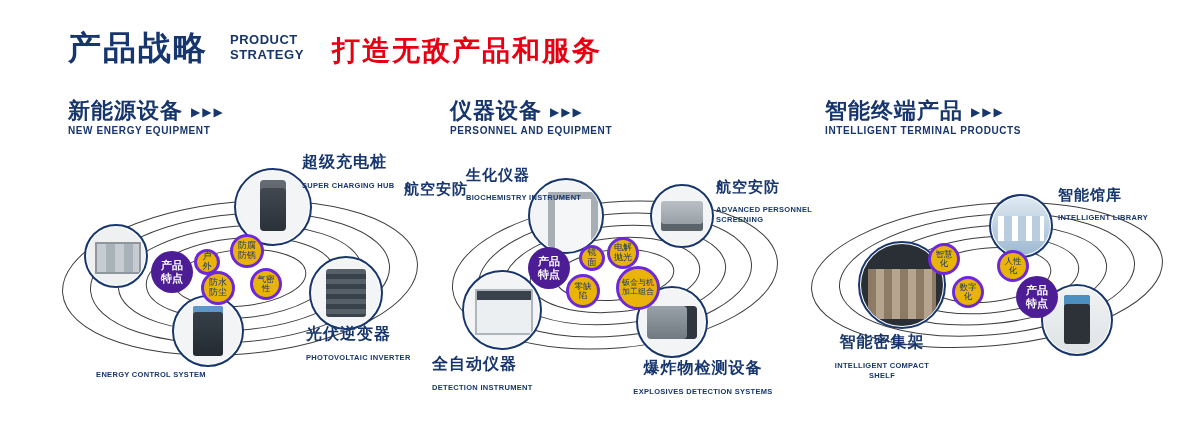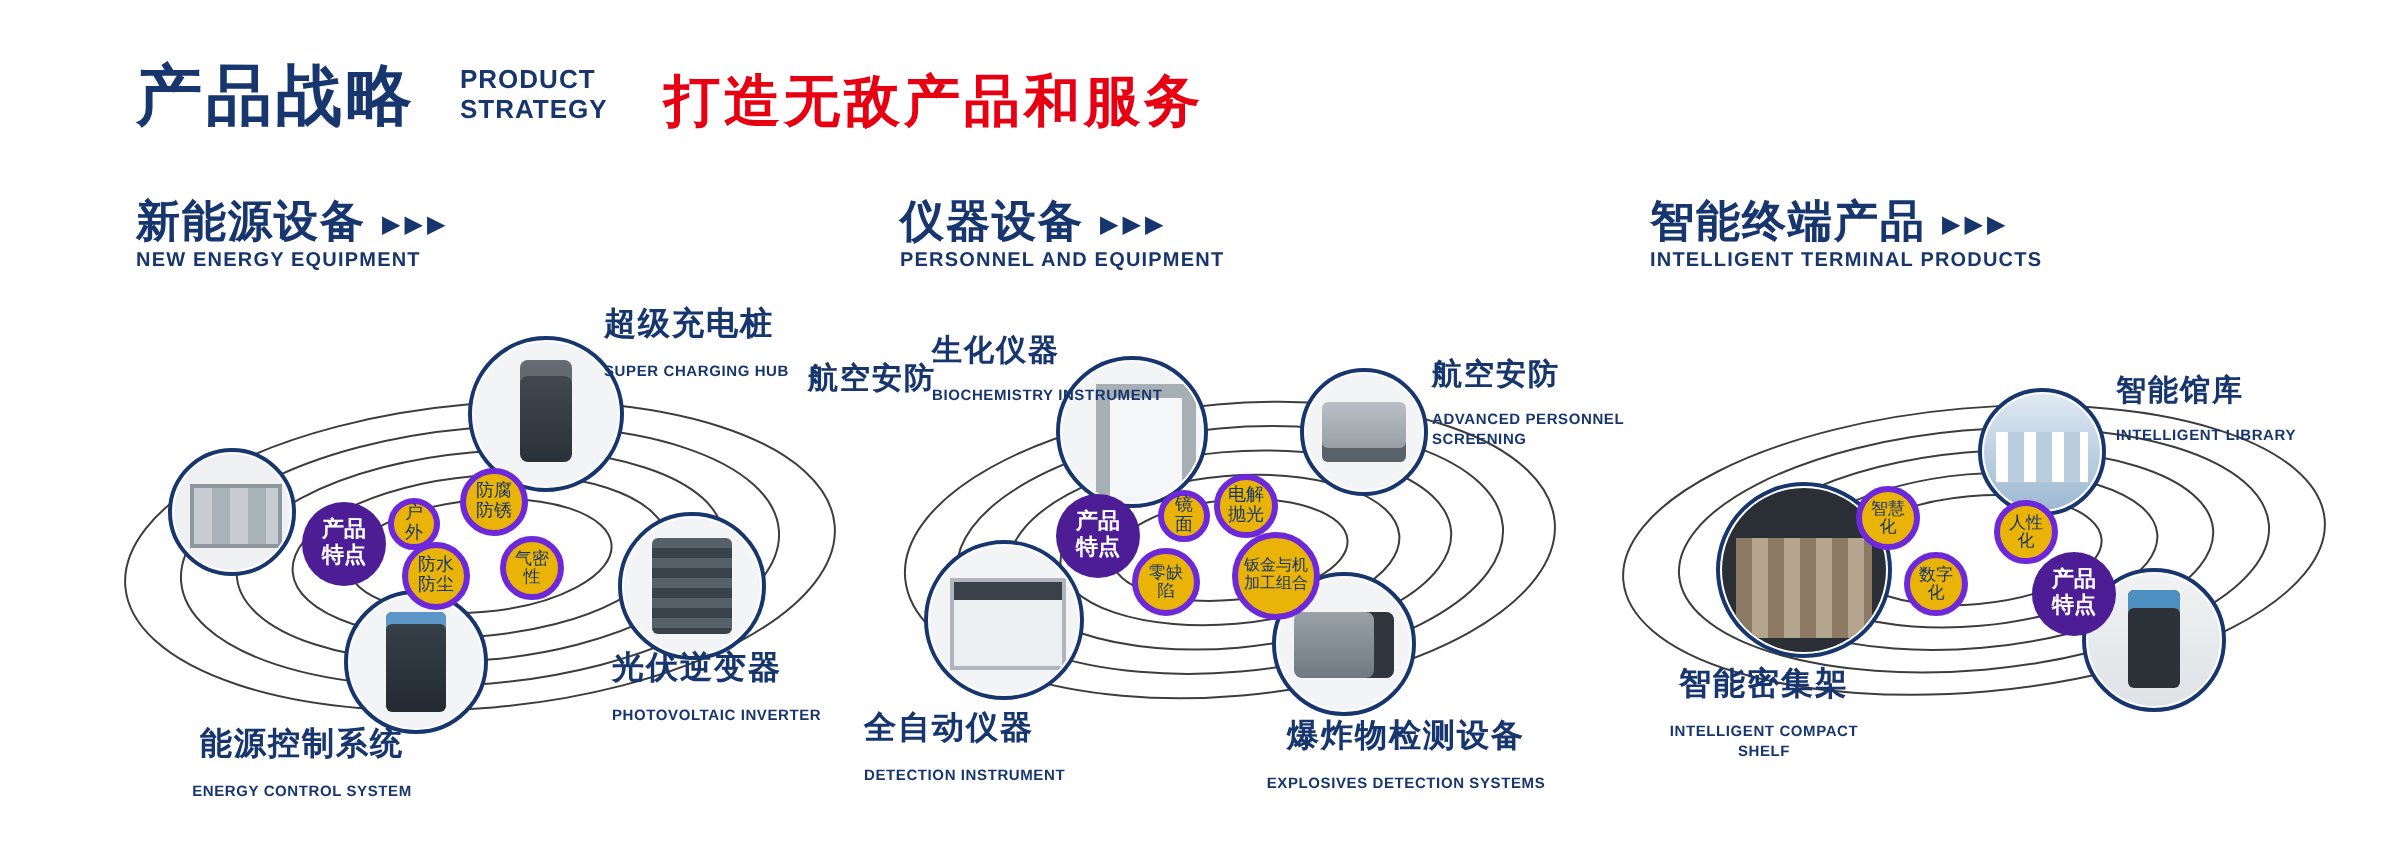--- a/index.html
+++ b/index.html
@@ -102,21 +102,20 @@
   </div>
   <div class="plabel" style="left:306px;top:324px;width:130px">
     <div class="cn">光伏逆变器</div>
     <div class="en">PHOTOVOLTAIC INVERTER</div>
   </div>
 
   <div class="pcircle" style="left:172px;top:295px;width:72px;height:72px">
     <div class="pimg im-control"></div>
   </div>
   <div class="plabel" style="left:86px;top:362px;width:130px;text-align:center">
-    <div class="cn">能源控制系统</div>
     <div class="en">ENERGY CONTROL SYSTEM</div>
   </div>
 
   <div class="badge" style="left:151px;top:251px">产品特点</div>
   <div class="bubble" style="left:194px;top:249px;width:26px;height:26px">户外</div>
   <div class="bubble" style="left:230px;top:234px;width:34px;height:34px">防腐防锈</div>
   <div class="bubble" style="left:201px;top:271px;width:34px;height:34px">防水防尘</div>
   <div class="bubble" style="left:250px;top:268px;width:32px;height:32px;font-size:8.5px">气密性</div>
 
   <div class="sec-title" style="left:450px;top:96px">

